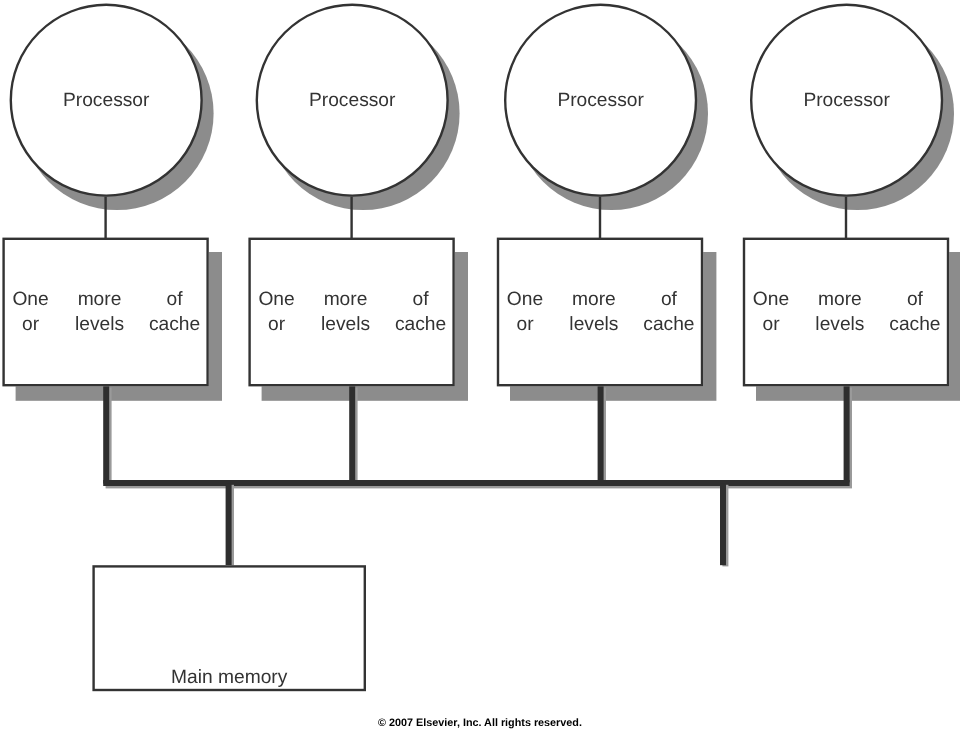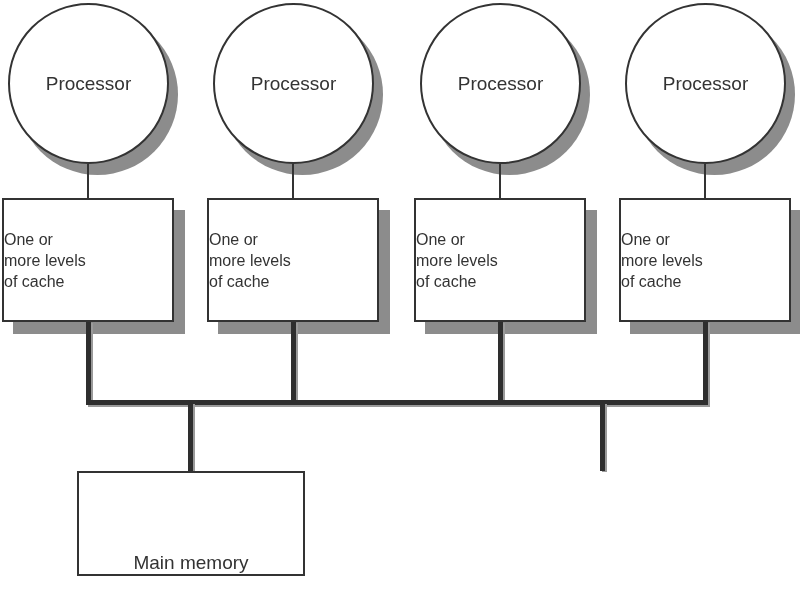--- a/index.html
+++ b/index.html
@@ -10,37 +10,37 @@
     --text: #333333;
     --bg: #ffffff;
   }
   * { margin:0; padding:0; box-sizing:border-box; }
   html,body { background:var(--bg); }
   body { font-family:"Liberation Sans","DejaVu Sans",sans-serif; }
   .diagram {
     position:relative; width:800px; height:615px; background:var(--bg);
     overflow:hidden;
   }
-  .node-label { font-size:19px; color:var(--text); }
+  .node-label { font-size:16px; color:var(--text); }
   .circle {
     position:absolute; top:3px; width:161px; height:161px;
     background:#fff; border:2px solid var(--line); border-radius:50%;
     box-shadow:9px 11px 0 var(--shadow);
     display:flex; align-items:center; justify-content:center;
     z-index:1; text-align:center;
   }
   .link-thin {
     position:absolute; top:164px; height:35px; width:2px;
     background:var(--line); z-index:2;
   }
   .cache {
     position:absolute; top:198px; width:172px; height:124px;
     background:#fff; border:2px solid var(--line);
     box-shadow:11px 12px 0 var(--shadow);
-    display:flex; flex-direction:column; align-items:flex-start; justify-content:center;
+    display:flex; flex-direction:row; align-items:center; justify-content:center;
     z-index:1; text-align:center;
   }
   .cache .cache-line { font-size:16px; line-height:21px; color:var(--text); }
   .link-thick {
     position:absolute; width:5px; background:var(--thickline);
     box-shadow:2px 1px 0 var(--lineshadow); z-index:2;
   }
   .bus {
     position:absolute; left:86px; top:400px; width:622px; height:5px;
     background:var(--thickline); box-shadow:2px 2px 0 var(--lineshadow); z-index:2;
@@ -113,14 +113,15 @@
   <div class="bus"></div>
 
   <div class="link-thick" style="left:188px; top:403px; height:68px"></div>
   <div class="link-thick" style="left:600px; top:403px; height:68px"></div>
 
   <div class="memory">
     <span class="node-label">Main memory</span>
   </div>
 
 
+  <div class="copyright">© 2007 Elsevier, Inc. All rights reserved.</div>
 
 </div>
 
 </body></html>

